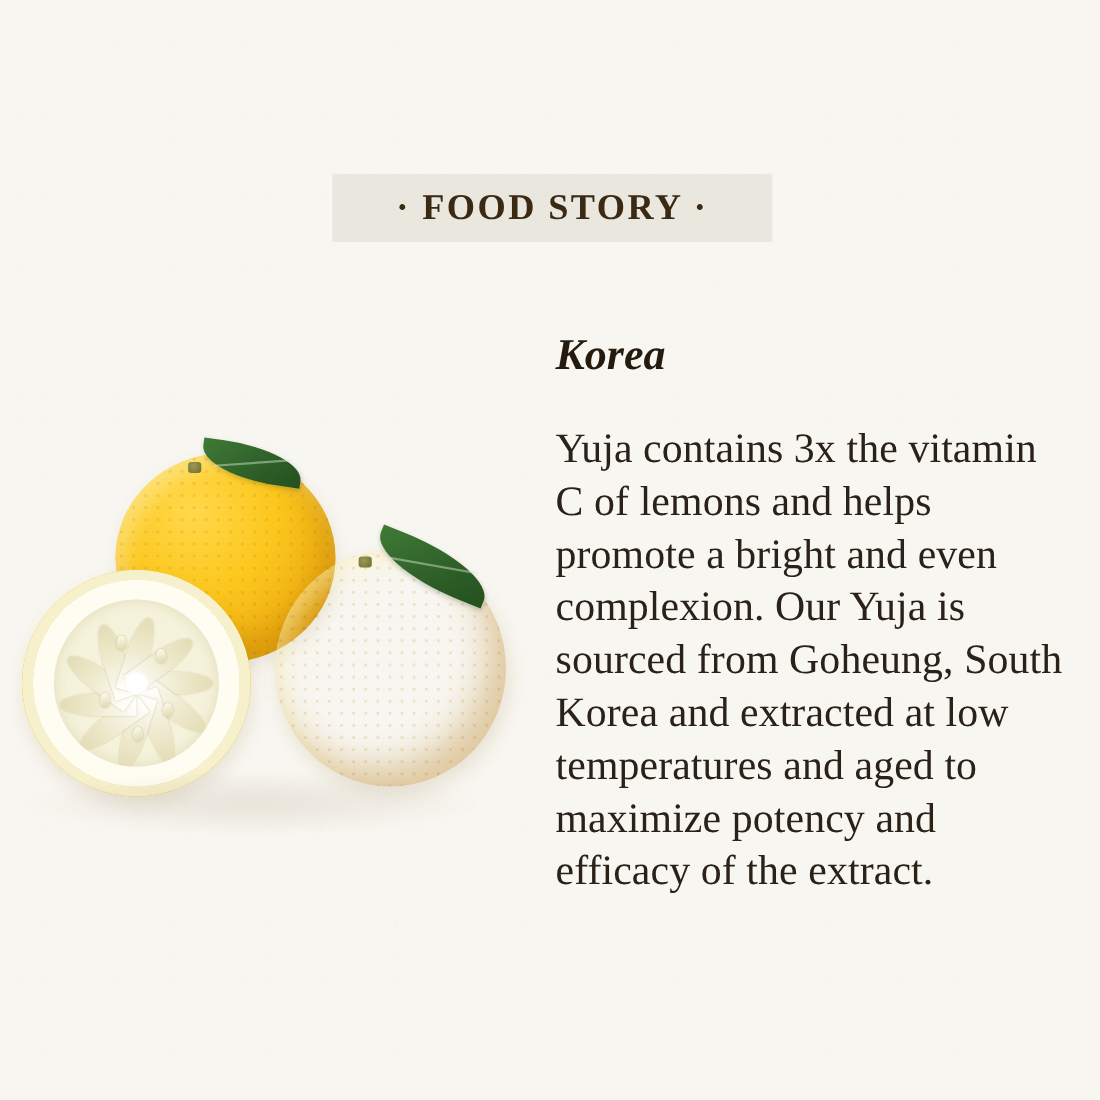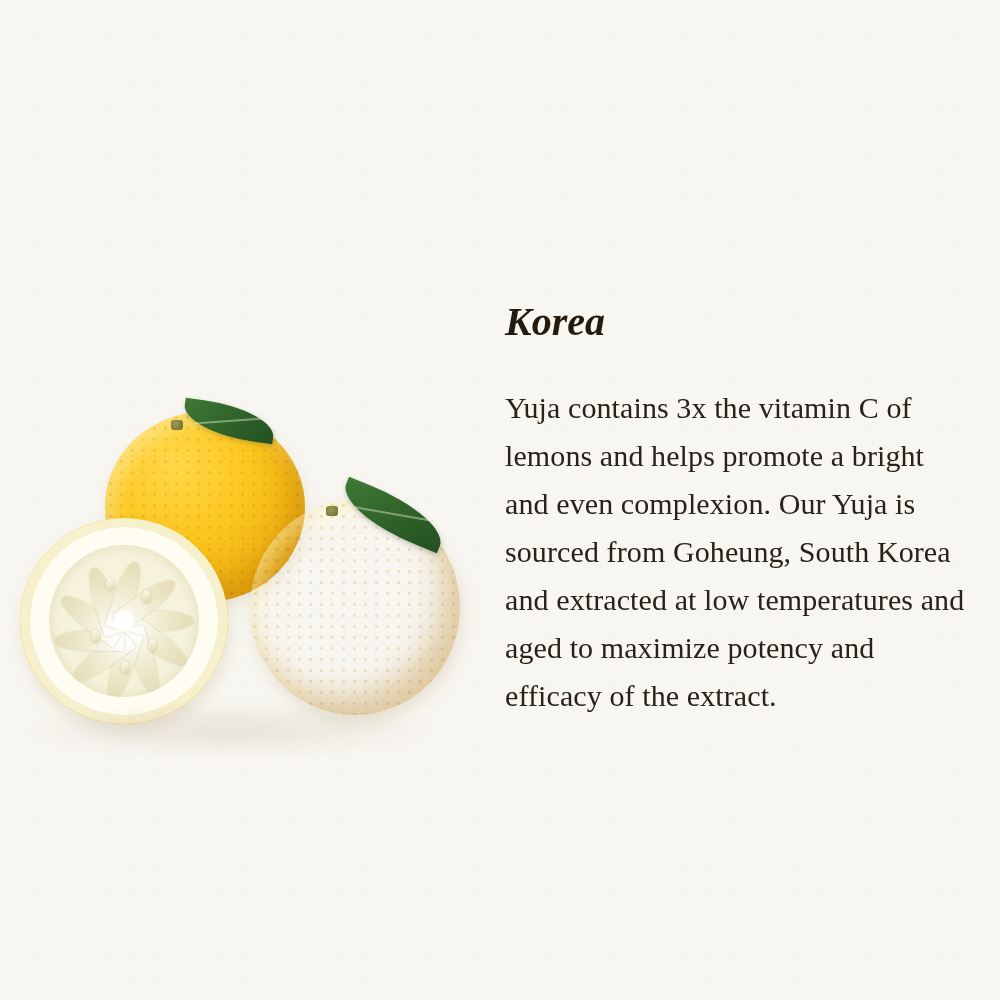--- a/index.html
+++ b/index.html
@@ -63,21 +63,21 @@
   .ingredient-name {
     font-family: "Liberation Serif", serif;
     font-style: italic;
     font-size: 40px;
     color: #241a0e;
     margin: 0 0 40px 0;
     line-height: 1.1;
   }
   .body-copy {
     font-family: "Liberation Serif", serif;
-    font-size: 30px;
+    font-size: 38px;
     line-height: 48px;
     color: #2a2118;
     margin: 0;
     letter-spacing: 0.1px;
   }
 
   
   .photo {
     position: absolute;
     left: 20px;
@@ -217,20 +217,23 @@
     background: radial-gradient(ellipse at 50% 50%, rgba(120,100,60,0.12) 0%, rgba(120,100,60,0.0) 70%);
     filter: blur(2px);
   }
 </style>
 </head>
 <body>
 
 <div class="page">
   <div class="paper-texture"></div>
 
+  <div class="banner">
+    <div class="banner-title">· FOOD STORY ·</div>
+  </div>
 
   <div class="photo">
 
     <div class="fruit yuja-back">
       <div class="skin"></div>
       <div class="stem" style="left:66px; top:8px;"></div>
       <div class="leaf" style="left:78px; top:-8px; width:92px; height:34px; transform:rotate(8deg);"></div>
     </div>
 
     <div class="fruit yuja-front">

